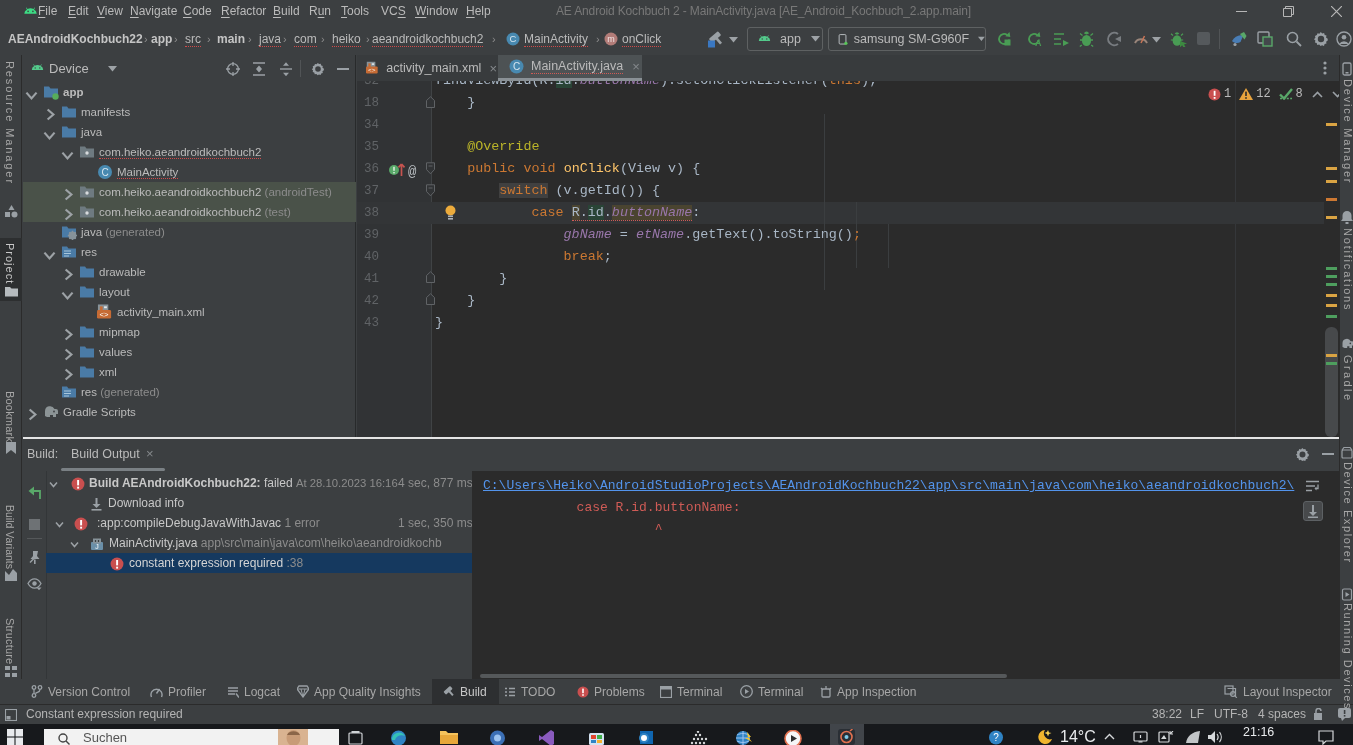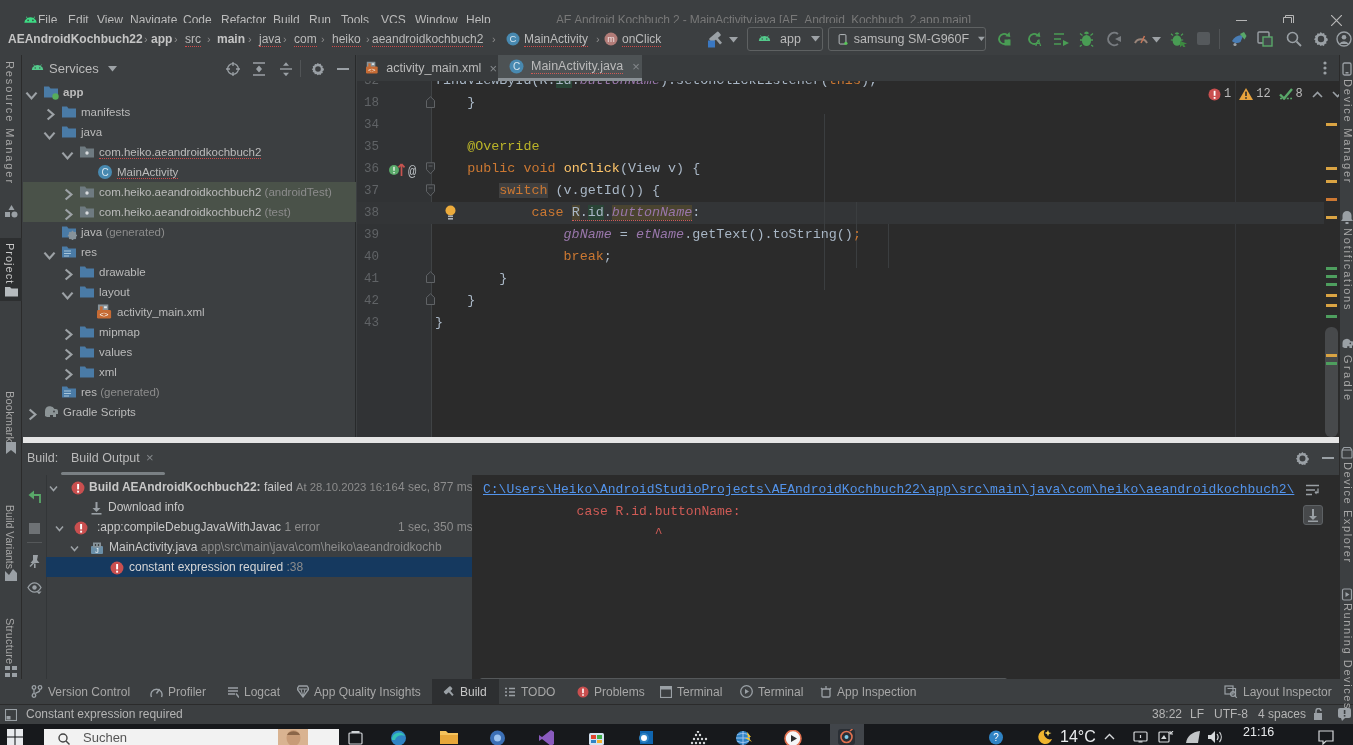--- a/index.html
+++ b/index.html
@@ -1,19 +1,19 @@
 <!DOCTYPE html>
 <html><head><meta charset="utf-8"><style>
 *{margin:0;padding:0;box-sizing:border-box}
 html,body{width:1353px;height:745px;overflow:hidden}
 body{background:#3c3f41;font-family:"Liberation Sans",sans-serif;position:relative;color:#bbbbbb}
 .abs{position:absolute}
 svg{display:block}
 
-#titlebar{position:absolute;left:0;top:9px;width:1117px;height:23px;background:#3c3f41;font-size:12px}
+#titlebar{position:absolute;left:0;top:0;width:1117px;height:23px;background:#3c3f41;font-size:12px}
 #titlebar .menu{position:absolute;top:0;height:23px;line-height:23px;color:#bbbbbb}
 #titlebar .menu u{text-decoration:underline;text-underline-offset:2px}
 #title-text{position:absolute;left:556px;top:0;height:23px;line-height:23px;color:#787878;font-size:12px;white-space:nowrap;letter-spacing:-.15px}
 
 #navbar{position:absolute;left:0;top:23px;width:1316px;height:32px;background:#3c3f41;font-size:12px}
 .crumb{position:absolute;top:0;height:32px;line-height:32px;white-space:nowrap;color:#bbbbbb}
 .crumb b{font-weight:bold;color:#c5c5c5}
 .chev{color:#8c8c8c;font-size:11px}
 .wavy{border-bottom:1px dotted #d04a4a}
 .combo{position:absolute;top:4px;height:24px;border:1px solid #5e6162;border-radius:3px;display:flex;align-items:center;font-size:12.5px;color:#bbbbbb;white-space:nowrap}
@@ -35,21 +35,21 @@
 .tab{position:absolute;top:0;height:26px;display:flex;align-items:center;font-size:12.5px;color:#bbbbbb}
 #codearea{position:absolute;left:0;top:26px;width:982px;height:356px;overflow:hidden;font-family:"Liberation Mono",monospace;font-size:13.4px}
 .cline{position:absolute;left:0;width:982px;height:22px;line-height:22px;white-space:pre}
 .lnum{position:absolute;width:40px;text-align:right;color:#606366;font-size:12.5px;line-height:22px}
 .kw{color:#cc7832}
 .fld{color:#9876aa;font-style:italic}
 .mth{color:#ffc66b}
 .ann{color:#bbb529}
 .pln{color:#a9b7c6}
 
-#build{position:absolute;left:23px;top:437px;width:1316px;height:242px;background:#3c3f41;border-top:6px solid #e5e5e5}
+#build{position:absolute;left:23px;top:437px;width:1316px;height:242px;background:#3c3f41;border-top:2px solid #e5e5e5}
 #bconsole{position:absolute;left:449px;top:32px;width:867px;height:210px;background:#2b2b2b;font-family:"Liberation Mono",monospace;font-size:13px}
 #btree{position:absolute;left:0px;top:32px;width:449px;height:210px;font-size:12px}
 .brow{position:absolute;height:20px;line-height:20px;white-space:nowrap}
 
 #toolbar-bottom{position:absolute;left:0;top:679px;width:1353px;height:25px;background:#3c3f41;font-size:12px;color:#a7a7a7}
 .twb{position:absolute;top:0;height:25px;display:flex;align-items:center;gap:5px}
 #statusbar{position:absolute;left:0;top:704px;width:1353px;height:20px;background:#3c3f41;border-top:1px solid #2b2b2b;font-size:12px;color:#b4b4b4}
 #taskbar{position:absolute;left:0;top:724px;width:1353px;height:21px;background:#17191c}
 </style></head>
 <body>
@@ -209,21 +209,21 @@
 </div>
 
 <div id="leftstripe"></div>
 <div id="project">
   <div id="projhead">
     <svg class="abs" style="left:7px;top:7px" width="15" height="13" viewBox="0 0 15 13">
         <path fill="#53ca8b" d="M10.8 4.1l1-1.5-.5-.3-1 1.4a5.6 5.6 0 0 0-5.6 0l-1-1.4-.5.3 1 1.5A4.6 4.6 0 0 0 1.8 8h11.4a4.6 4.6 0 0 0-2.4-3.9z"></path>
         <circle cx="5.2" cy="6" r=".7" fill="#40454a"></circle>
         <circle cx="9.8" cy="6" r=".7" fill="#40454a"></circle>
       </svg>
-    <span class="abs" style="left:26px;top:0;height:27px;line-height:27px;font-size:13px;color:#bbbbbb">Services</span>
+    <span class="abs" style="left:26px;top:0;height:27px;line-height:27px;font-size:13px;color:#bbbbbb">Device</span>
     <svg class="abs" style="left:85px;top:11px" width="9" height="6" viewBox="0 0 9 6">
         <path fill="#9da2a6" d="M0 0h9L4.5 5.5z"></path>
       </svg>
     <svg class="abs" style="left:203px;top:7px" width="14" height="14" viewBox="0 0 14 14">
         <circle cx="7" cy="7" r="5.4" fill="none" stroke="#9aa0a5" stroke-width="1.3"></circle>
         <path d="M7 0v4M7 10v4M0 7h4M10 7h4" stroke="#9aa0a5" stroke-width="1.3"></path>
       </svg>
     <svg class="abs" style="left:229px;top:7px" width="14" height="14" viewBox="0 0 14 14">
         <path d="M1 1h12M1 13h12" stroke="#9aa0a5" stroke-width="1.4"></path>
         <path fill="#9aa0a5" d="M7 3.5l3 3.5H4zM7 10.5L4 7h6z"></path>

